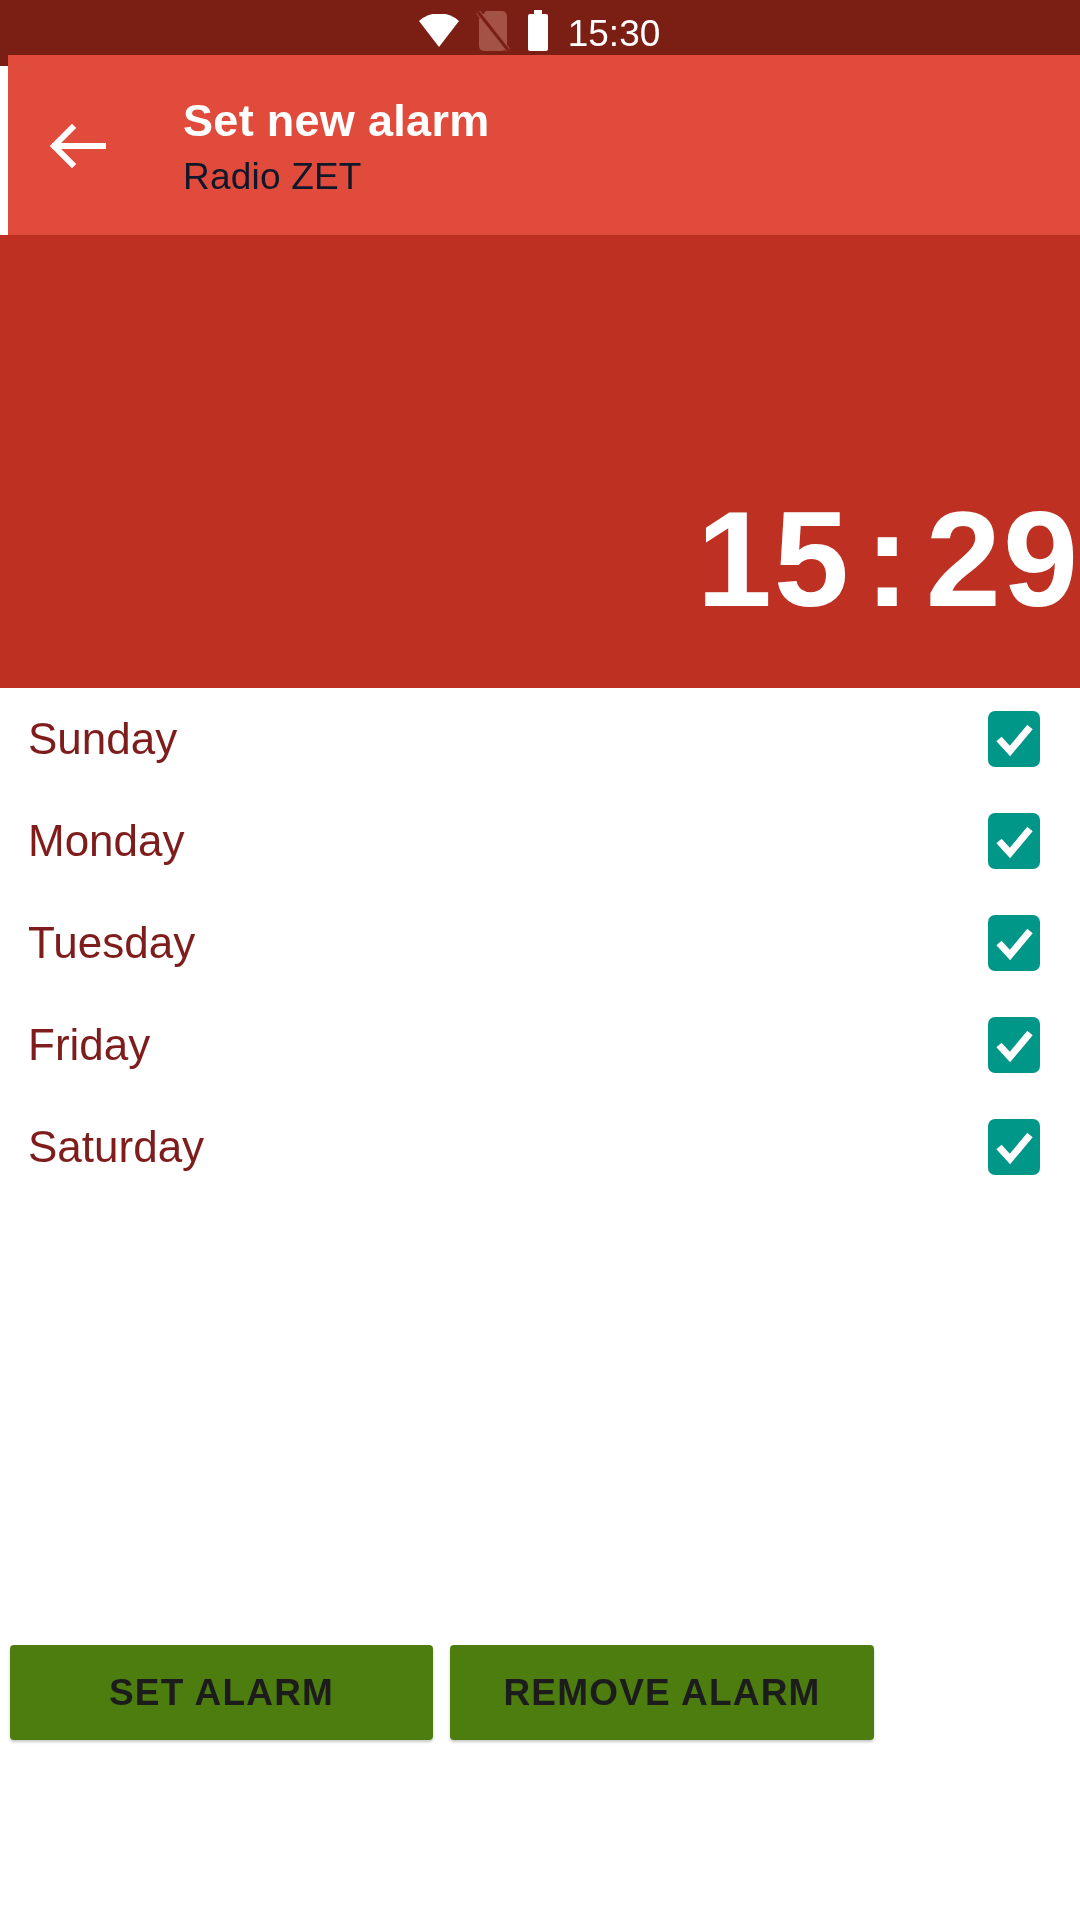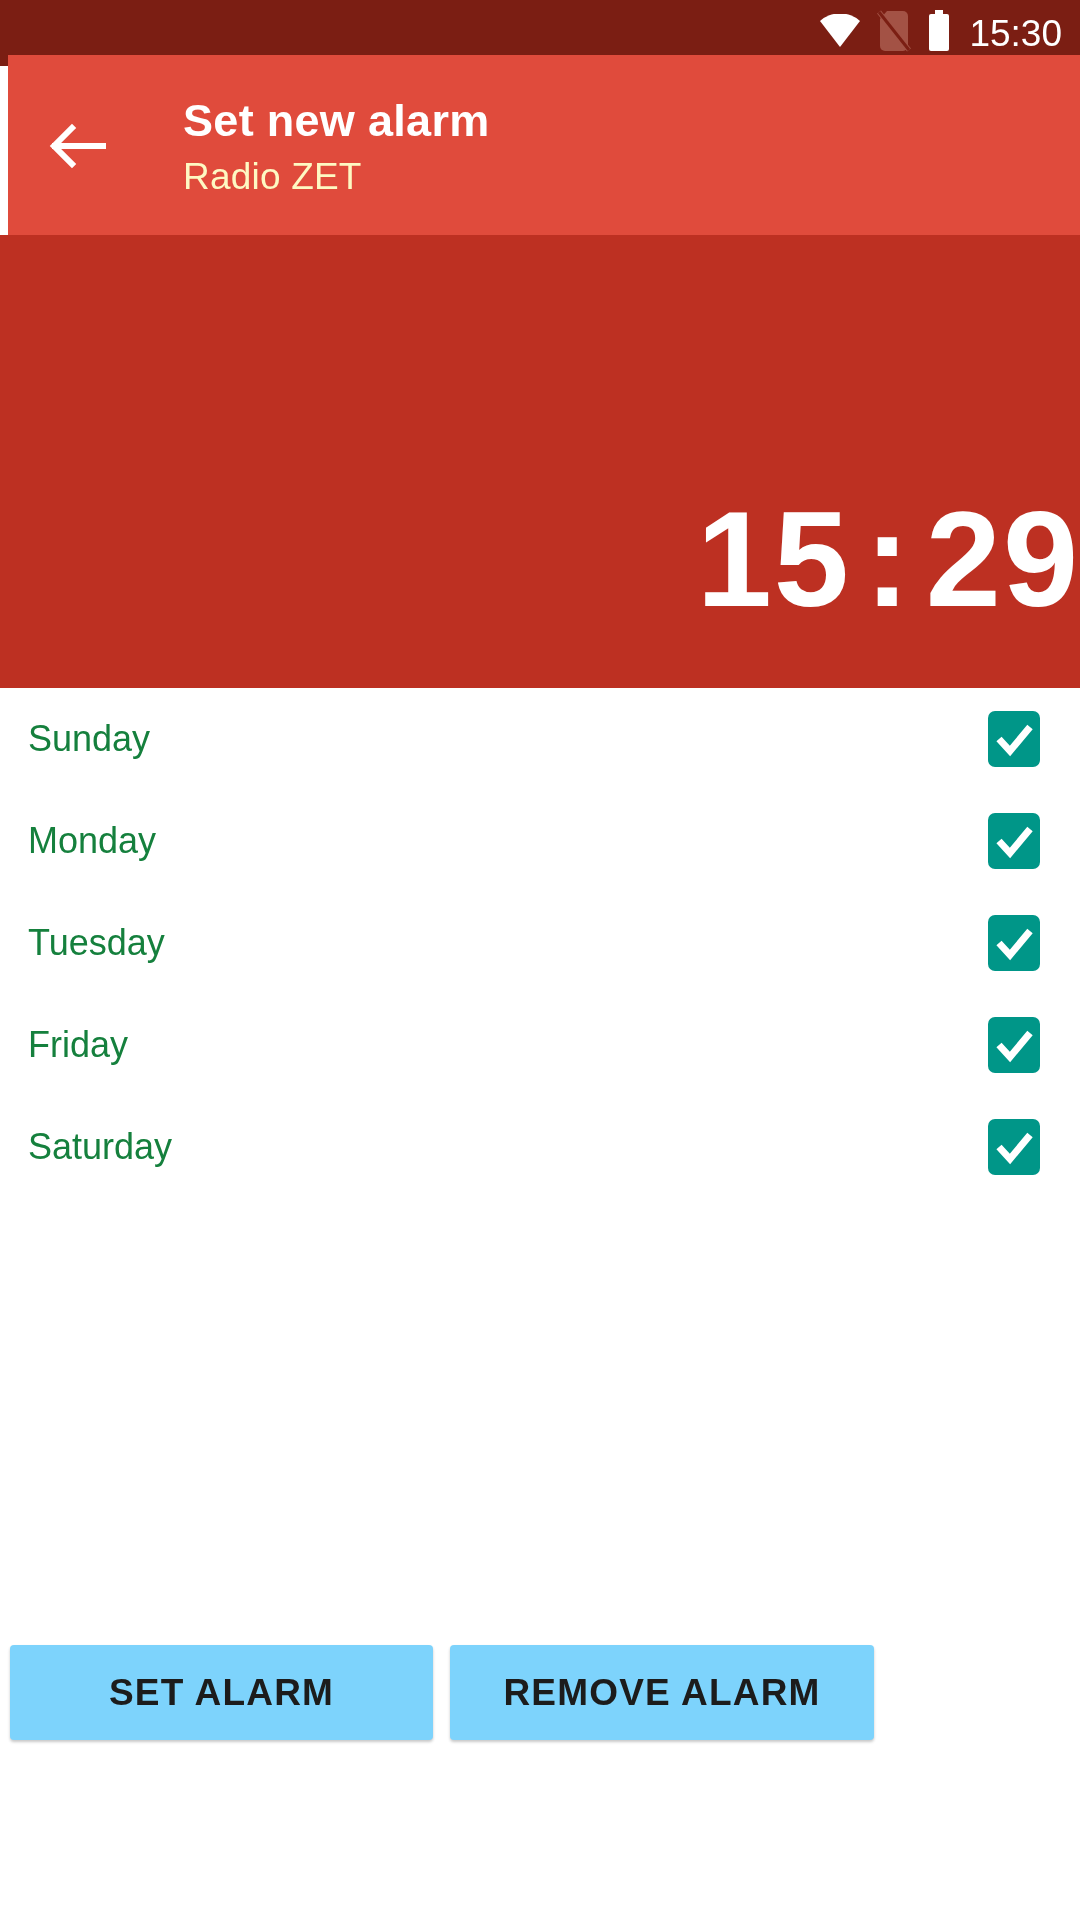--- a/index.html
+++ b/index.html
@@ -17,21 +17,21 @@
 
   
   #status-bar {
     position: absolute;
     top: 0; left: 0;
     width: 1080px;
     height: 66px;
     background: #7b1e13;
     display: flex;
     align-items: center;
-    justify-content: flex-end;
+    justify-content: center;
     padding-right: 18px;
     box-sizing: border-box;
   }
   .status-icon {
     display: block;
     margin-left: 16px;
   }
   #status-time {
     color: #ffffff;
     font-size: 37px;
@@ -65,21 +65,21 @@
   }
   #toolbar-title {
     color: #ffffff;
     font-size: 45px;
     font-weight: bold;
     line-height: 60px;
     letter-spacing: 0.3px;
     white-space: nowrap;
   }
   #toolbar-subtitle {
-    color: #fef9c3;
+    color: #0f172a;
     font-size: 37px;
     font-weight: 400;
     line-height: 52px;
     letter-spacing: 0.2px;
     white-space: nowrap;
   }
   #toolbar-shadow {
     position: absolute;
     top: 235px; left: 0;
     width: 1080px;
@@ -152,40 +152,40 @@
     width: 1080px;
     background: #ffffff;
   }
   .day-row {
     height: 102px;
     display: flex;
     align-items: center;
     cursor: pointer;
   }
   .day-label {
-    color: #15803d;
-    font-size: 36px;
+    color: #7f1d1d;
+    font-size: 44px;
     font-weight: 400;
     margin-left: 28px;
     flex: 1 1 auto;
     line-height: 56px;
   }
 
   
   #button-row {
     position: absolute;
     top: 1645px; left: 0;
     width: 1080px;
     height: 100px;
   }
   .action-button {
     position: absolute;
     top: 0;
     height: 95px;
-    background: #7dd3fc;
+    background: #4d7c0f;
     border: none;
     border-radius: 4px;
     color: #1c1c1c;
     font-family: "Liberation Sans", sans-serif;
     font-size: 37px;
     font-weight: bold;
     letter-spacing: 1.2px;
     cursor: pointer;
     box-shadow: 0 2px 3px rgba(0,0,0,0.22);
   }

